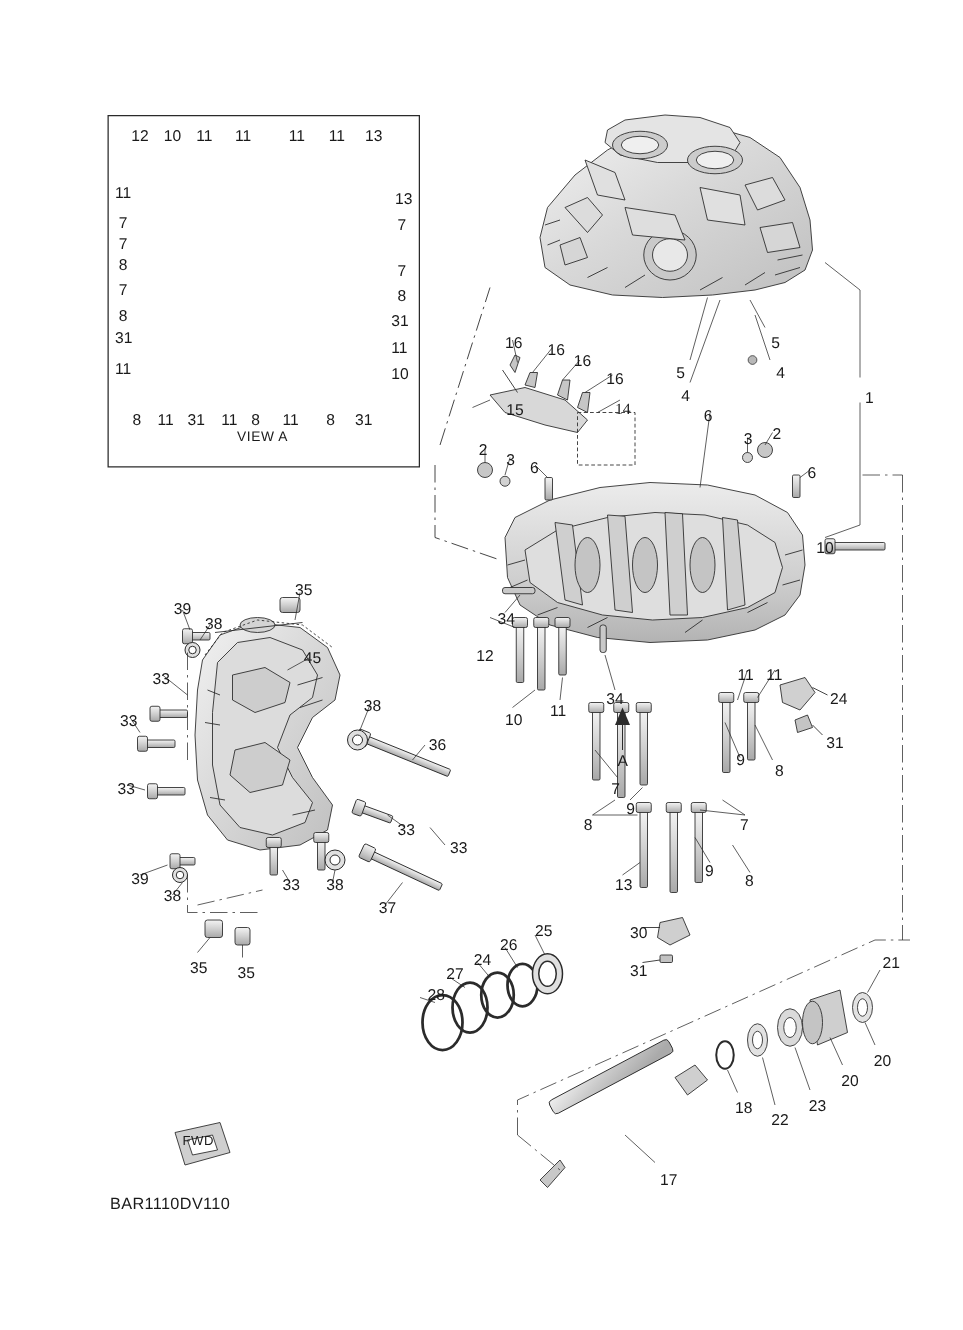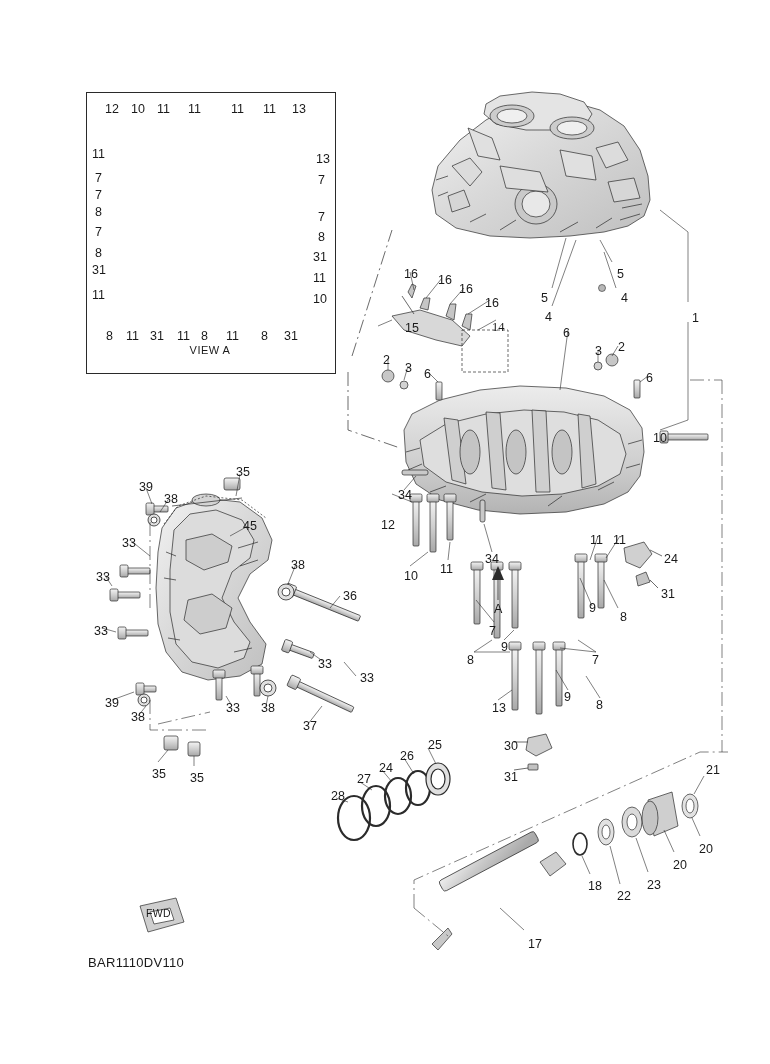--- a/index.html
+++ b/index.html
@@ -606,21 +606,21 @@
     <div class="lbl" style="left:131px; top:711px;">38</div>
     <div class="lbl" style="left:226px; top:702px;">33</div>
     <div class="lbl" style="left:261px; top:702px;">38</div>
     <div class="lbl" style="left:303px; top:720px;">37</div>
     <div class="lbl" style="left:152px; top:768px;">35</div>
     <div class="lbl" style="left:190px; top:772px;">35</div>
     <div class="lbl" style="left:428px; top:739px;">25</div>
     <div class="lbl" style="left:400px; top:750px;">26</div>
     <div class="lbl" style="left:379px; top:762px;">24</div>
     <div class="lbl" style="left:357px; top:773px;">27</div>
-    <div class="lbl" style="left:331px; top:790px;">28</div>
+    <div class="lbl" style="left:342px; top:790px;">28</div>
     <div class="lbl" style="left:706px; top:764px;">21</div>
     <div class="lbl" style="left:699px; top:843px;">20</div>
     <div class="lbl" style="left:673px; top:859px;">20</div>
     <div class="lbl" style="left:647px; top:879px;">23</div>
     <div class="lbl" style="left:617px; top:890px;">22</div>
     <div class="lbl" style="left:588px; top:880px;">18</div>
     <div class="lbl" style="left:528px; top:938px;">17</div>
   </div>
 
   <div class="arrow-a" style="left:494px; top:602px;">A</div>

